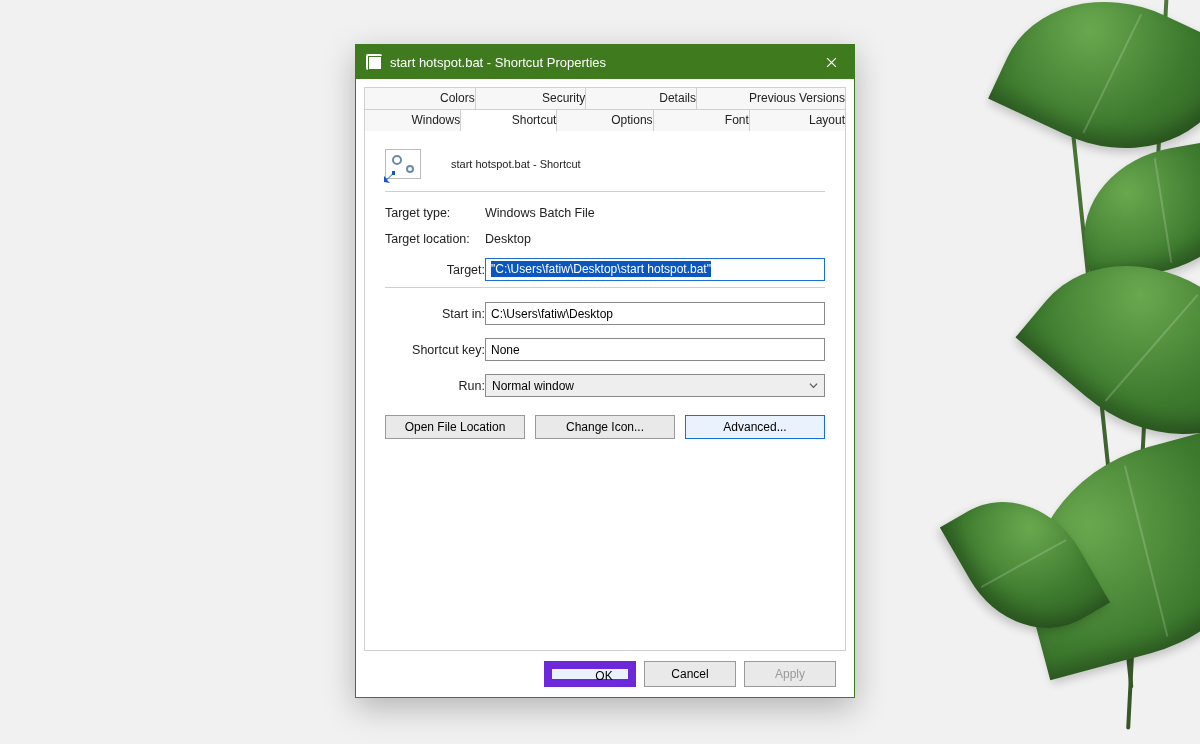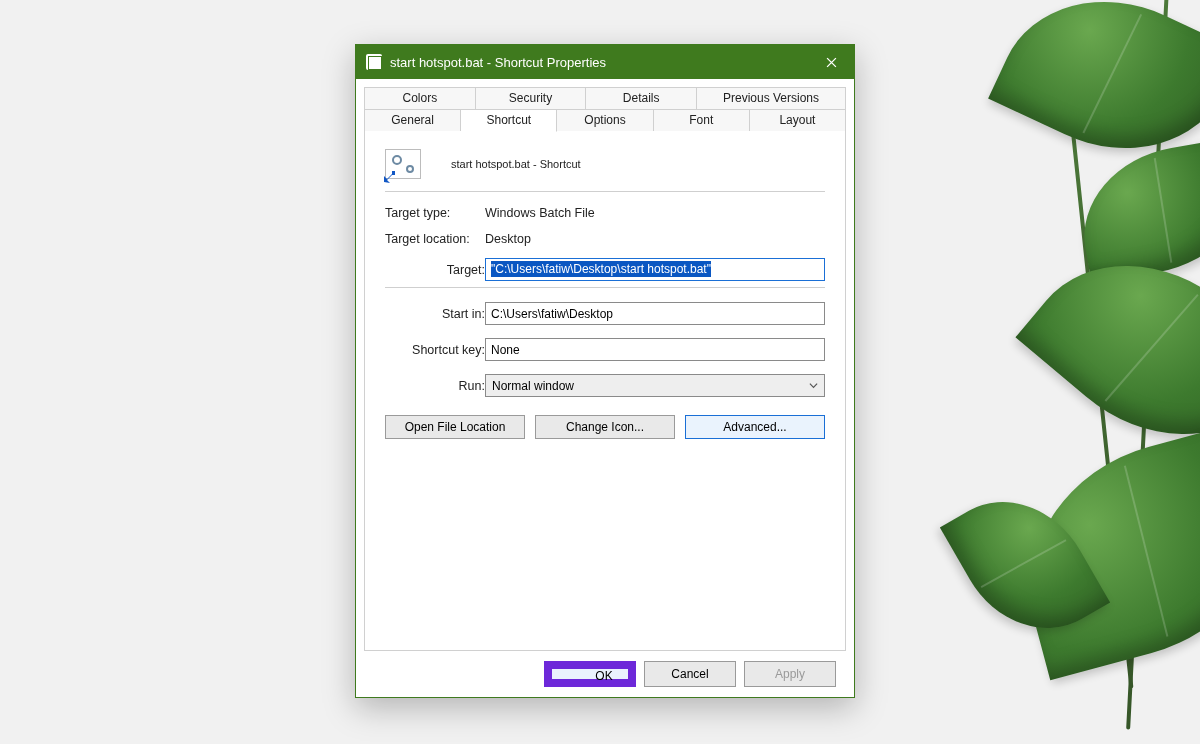--- a/index.html
+++ b/index.html
@@ -49,21 +49,21 @@
   .client {
     flex:1; background:#fff; padding:8px 8px 10px 8px;
     display:flex; flex-direction:column;
   }
 
   
   .tabstrip { position:relative; }
   .tabrow { display:flex; }
   .tab {
     border:1px solid #d0d0d0; border-bottom:none;
-    background:#f7f7f7; padding:3px 0 4px 0; text-align:center;
+    background:#f7f7f7; padding:3px 0 4px 0; text-align:right;
     font-size:12px; color:#222; position:relative;
   }
   .tabrow1 .tab { flex:1; }
   .tabrow1 .tab:last-child { flex:1.35; }
   .tabrow2 .tab { flex:1; }
   .tabrow1 .tab + .tab, .tabrow2 .tab + .tab { border-left:none; }
   .tabrow2 { margin-top:0; }
   .tabrow2 .tab { border-top:1px solid #d0d0d0; }
   .tab.active {
     background:#fff;
@@ -158,21 +158,21 @@
 
   <div class="client">
     <div class="tabstrip">
       <div class="tabrow tabrow1">
         <div class="tab"><span>Colors</span></div>
         <div class="tab"><span>Security</span></div>
         <div class="tab"><span>Details</span></div>
         <div class="tab"><span>Previous Versions</span></div>
       </div>
       <div class="tabrow tabrow2">
-        <div class="tab"><span>General</span></div>
+        <div class="tab"><span>Windows</span></div>
         <div class="tab active"><span>Shortcut</span></div>
         <div class="tab"><span>Options</span></div>
         <div class="tab"><span>Font</span></div>
         <div class="tab"><span>Layout</span></div>
       </div>
     </div>
 
     <div class="tabpanel">
 
       <div class="header-row">

